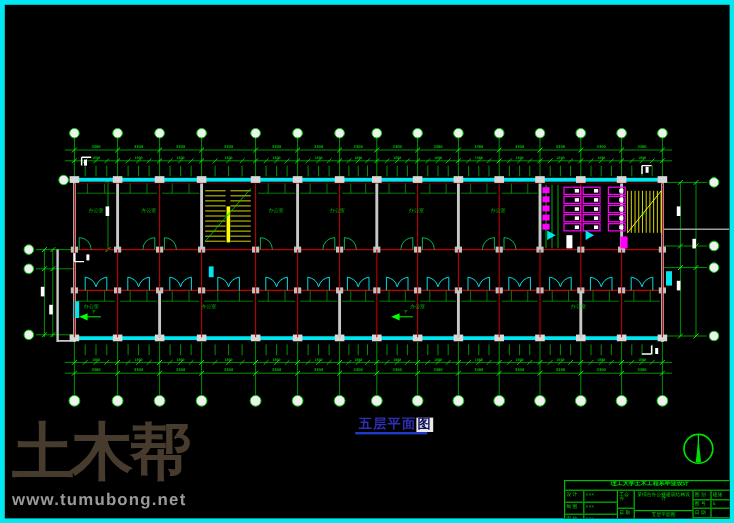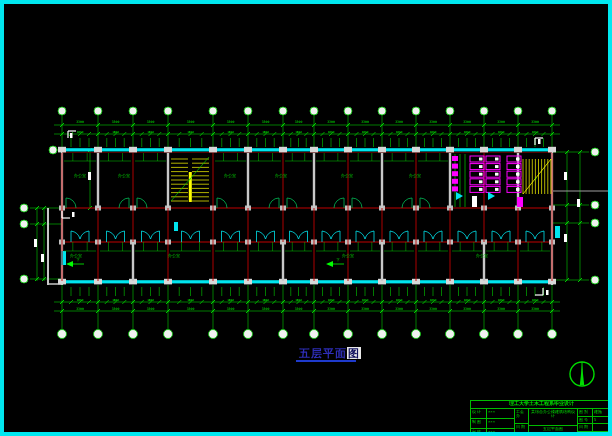--- a/index.html
+++ b/index.html
@@ -771,20 +771,24 @@
     <g>
         <circle cx="578" cy="370" r="12" fill="none" stroke="#00dd00" stroke-width="1.4"></circle>
         <line x1="578" y1="358" x2="578" y2="370" stroke="#00dd00" stroke-width="1"></line>
         <polygon points="575.8,381 580.2,381 578,361" fill="#00dd00"></polygon>
       </g>
   </svg>
 
   <div class="dwg-title"><span>五层平面</span><span class="hl">图</span></div>
   <div class="dwg-underline"></div>
 
+  <div class="watermark">
+    <div class="brand">土木帮</div>
+    <div class="url">www.tumubong.net</div>
+  </div>
 
   <div class="tblock">
     <div class="tb-header">理工大学土木工程系毕业设计</div>
     <div class="tb-body">
       <div class="tb-left">
         <div class="row">
             <div class="lab">设 计</div>
             <div class="val">×××</div>
           </div>
         <div class="row">

